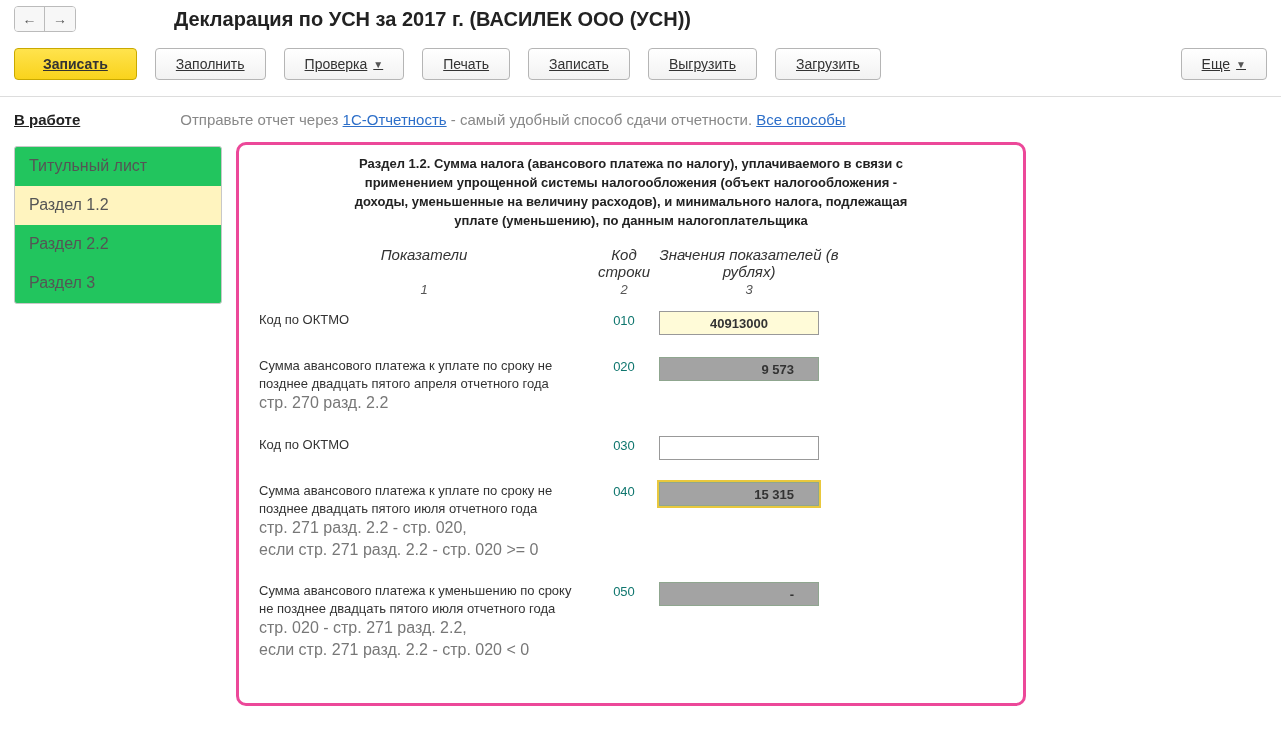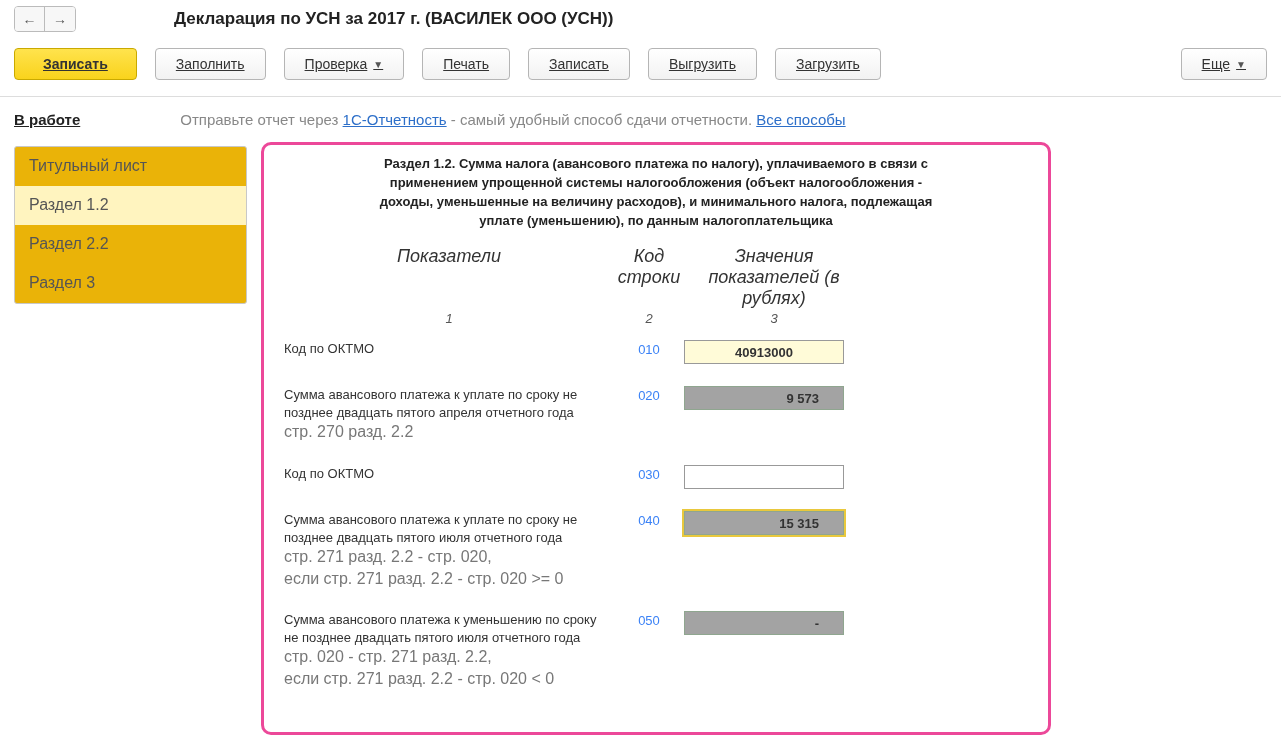--- a/index.html
+++ b/index.html
@@ -35,21 +35,21 @@
     border-radius: 4px;
     overflow: hidden;
   }
   .nav-btn-group .nav-btn {
     border: none;
     border-right: 1px solid #bbb;
     border-radius: 0;
   }
   .nav-btn-group .nav-btn:last-child { border-right: none; }
   .page-title {
-    font-size: 17px;
+    font-size: 20px;
     font-weight: bold;
     margin-left: 90px;
     color: #222;
   }
   .toolbar {
     display: flex;
     align-items: center;
     padding: 6px 14px 16px 14px;
     gap: 18px;
     border-bottom: 1px solid #ddd;
@@ -91,24 +91,24 @@
   }
   .info-text { color: #888; }
   .link { color: #2d6fc9; text-decoration: underline; cursor: pointer; }
   .main-area {
     display: flex;
     align-items: flex-start;
     padding: 0 14px;
     gap: 14px;
   }
   .side-nav {
-    width: 233px;
+    width: 208px;
     border: 1px solid #c8c8c8;
     border-radius: 3px;
-    background: #eab308;
+    background: #22c55e;
     margin-top: 4px;
     flex-shrink: 0;
   }
   .side-item {
     padding: 10px 14px;
     font-size: 16px;
     color: #555;
     cursor: pointer;
     border-bottom: 1px solid transparent;
   }
@@ -129,21 +129,21 @@
     font-size: 13px;
     font-weight: bold;
     color: #222;
     line-height: 1.45;
     max-width: 560px;
     margin: 0 auto 16px auto;
   }
   .col-headers {
     display: flex;
     font-style: italic;
-    font-size: 18px;
+    font-size: 15px;
     color: #333;
     text-align: center;
     margin-bottom: 2px;
   }
   .col-headers .c1 { width: 330px; }
   .col-headers .c2 { width: 70px; }
   .col-headers .c3 { width: 180px; }
   .col-nums {
     display: flex;
     font-style: italic;
@@ -168,21 +168,21 @@
     padding-right: 10px;
   }
   .row-sub {
     color: #777;
     font-size: 16px;
   }
   .row-code {
     width: 70px;
     text-align: center;
     font-size: 13px;
-    color: #3b82f6;
+    color: #0f766e;
     padding-top: 2px;
   }
   .row-value {
     width: 180px;
     padding-top: 0;
   }
   .val-box {
     height: 24px;
     border: 1px solid #999;
     background: #fff;

